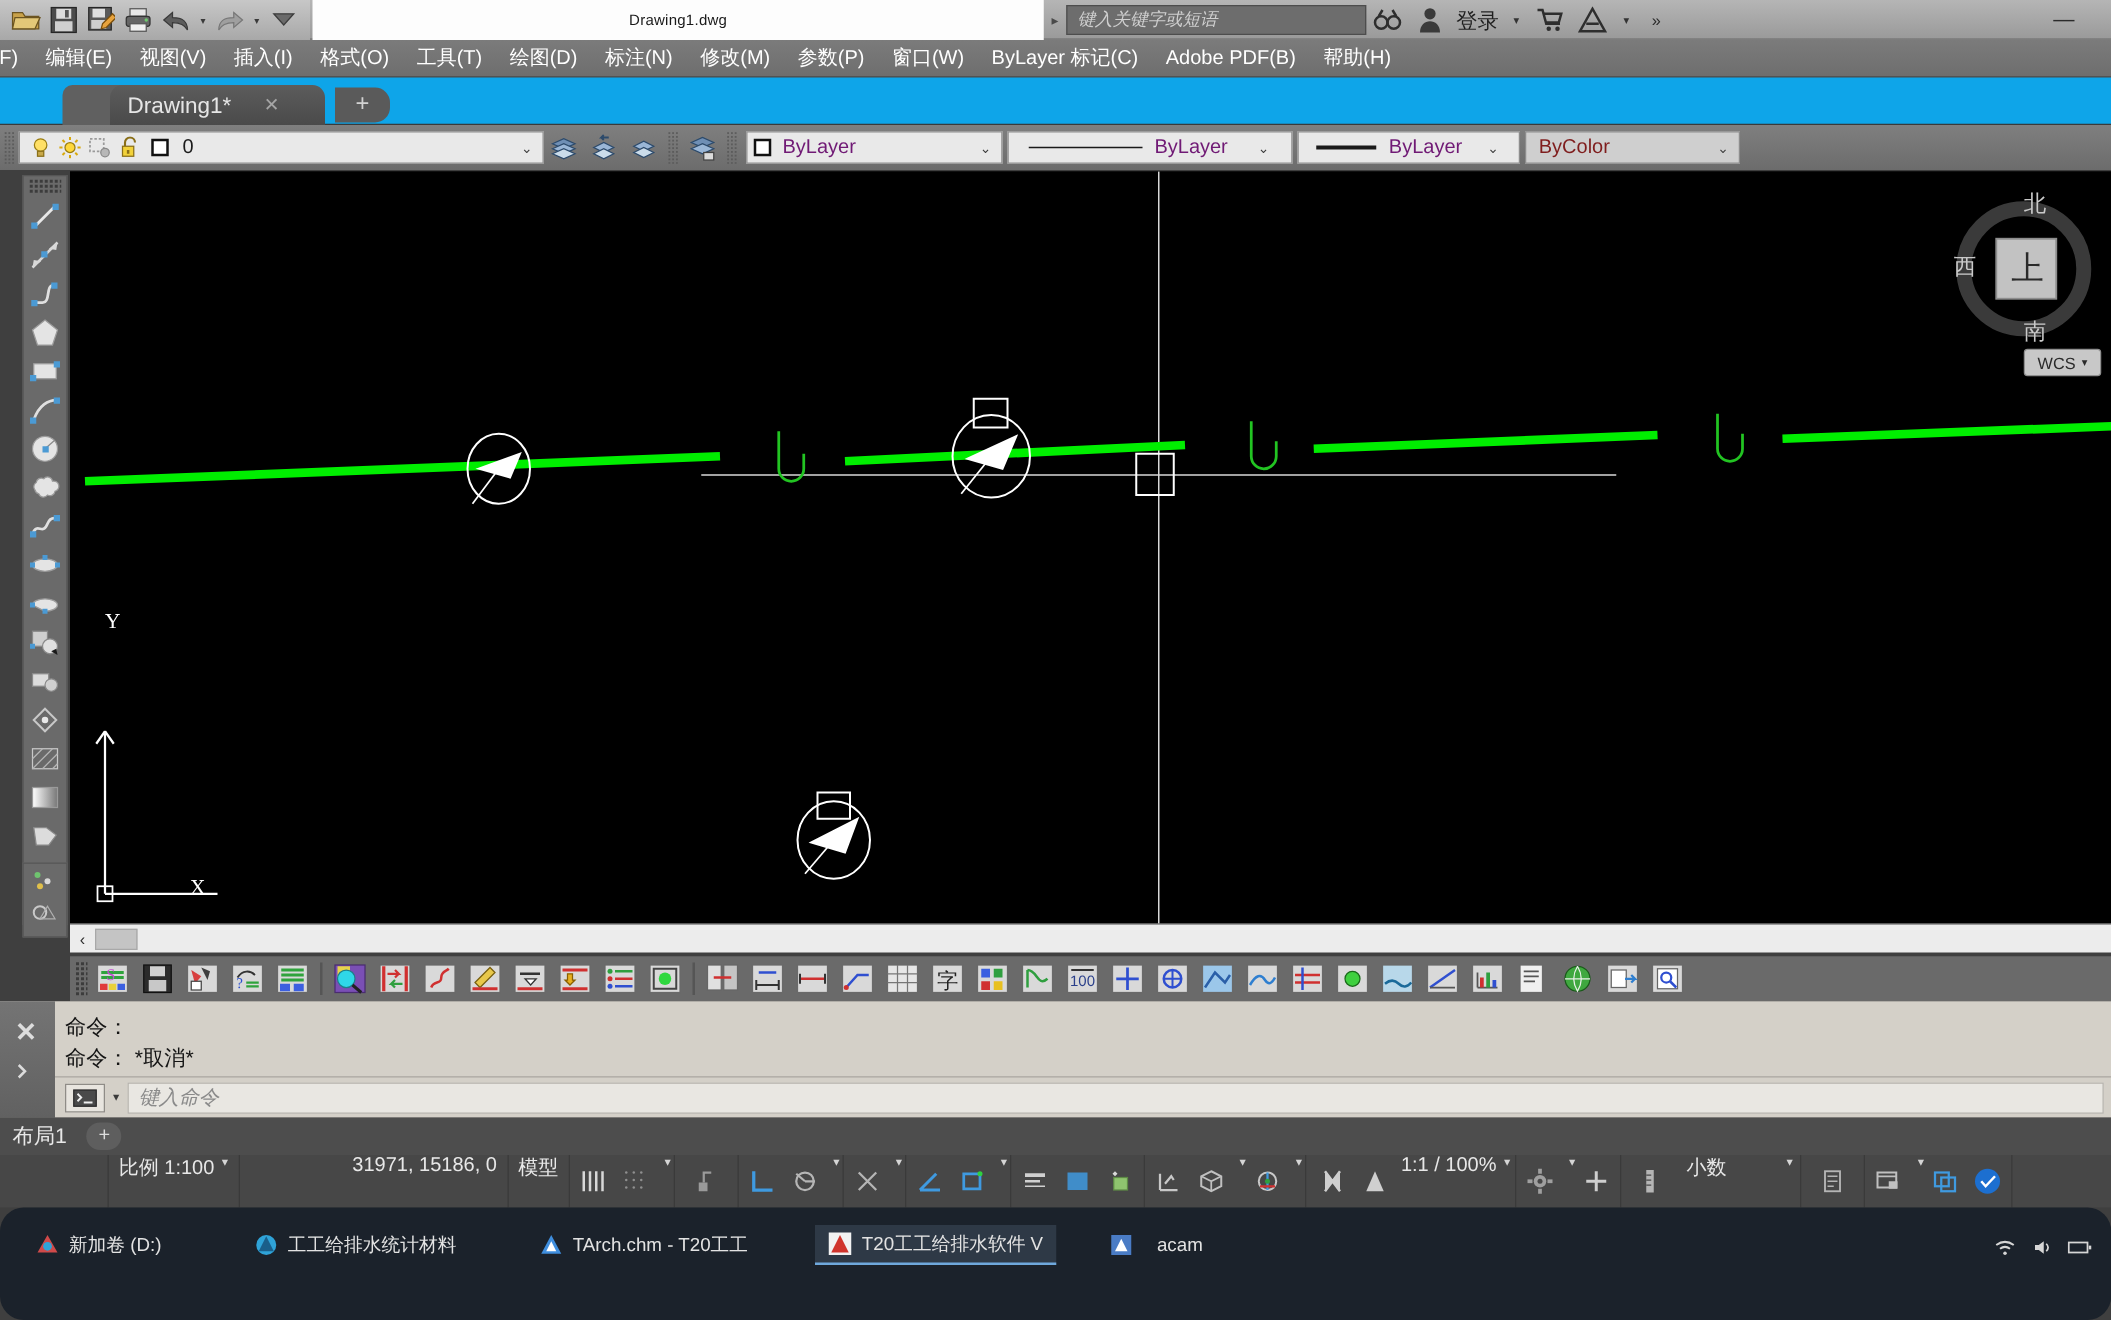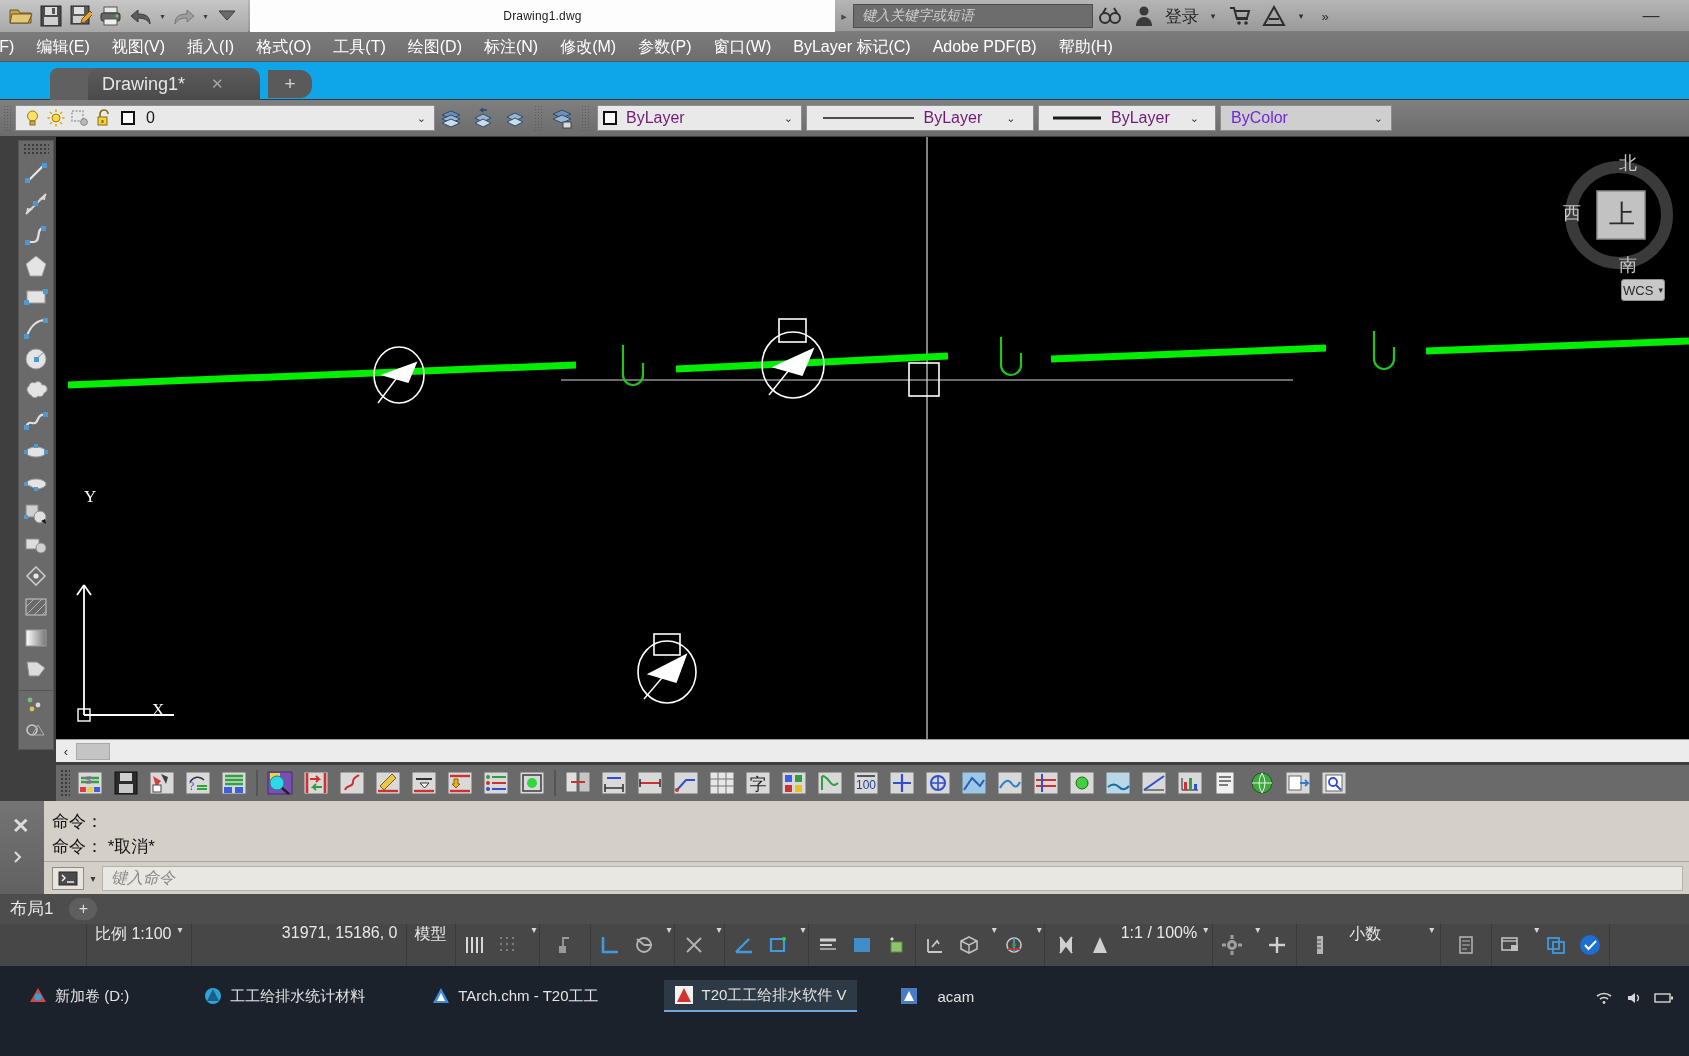--- a/index.html
+++ b/index.html
@@ -64,39 +64,39 @@
   .layer-combo { width:420px; height:26px; background:#e9e9e9; border:1px solid #8d8d8d;
      display:flex; align-items:center; padding:0 4px; }
   .layer-ico { width:24px; height:22px; display:flex; align-items:center; justify-content:center; }
   .layer-name { font-size:16px; color:#1a1a1a; margin-left:6px; flex:1; }
   .cb-caret { font-size:11px; color:#3a3a3a; padding-right:4px; }
   .bar-ico { width:32px; height:30px; display:flex; align-items:center; justify-content:center; }
   .combo { height:26px; background:#e9e9e9; border:1px solid #8d8d8d;
      display:flex; align-items:center; padding:0 4px; margin-left:4px; }
   .combo .txt { font-size:16px; color:#701a75; }
   .combo.dis { background:#cfcfcf; }
-  .combo.dis .txt { color:#6d28d9; }
+  .combo.dis .txt { color:#7f1d1d; }
 
   
   .left-tools { position:absolute; left:18px; top:140px; width:36px; height:600px;
      background:#6a6a6a; border:1px solid #565656; }
   .lt-grip { height:12px; margin:2px 4px;
      background-image:radial-gradient(#3c3c3c 40%, transparent 41%); background-size:4px 4px; }
   .lt-ico { width:34px; height:31px; display:flex; align-items:center; justify-content:center; }
   .left-tools2 { position:absolute; left:18px; top:690px; width:36px; height:60px;
      background:#6a6a6a; border:1px solid #565656; }
 
   
   .canvas { position:absolute; left:56px; top:137px; width:1633px; height:602px;
      background:#000; overflow:hidden; }
   .canvas svg { position:absolute; left:0; top:0; }
 
   
   .vc-wrap { position:absolute; right:8px; top:8px; width:120px; height:160px; }
-  .wcs-box { position:absolute; right:24px; top:142px; width:44px; height:22px;
+  .wcs-box { position:absolute; right:8px; top:142px; width:62px; height:22px;
      background:#c8c8c8; border:1px solid #8f8f8f; border-radius:3px;
      display:flex; align-items:center; justify-content:center; font-size:13px; color:#2a2a2a; }
 
   
   .hscroll { position:absolute; left:56px; top:739px; width:1633px; height:23px;
      background:#ececec; border-top:1px solid #9c9c9c; display:flex; align-items:center; }
   .hs-left { width:20px; text-align:center; font-size:13px; color:#2f2f2f; }
   .hs-thumb { width:34px; height:17px; background:#c4c4c4; border:1px solid #a8a8a8; }
 
   
@@ -137,21 +137,21 @@
      background:#474747; display:flex; align-items:center; }
   .sb-cell { height:42px; display:flex; align-items:flex-start; padding:0 8px;
      border-right:1px solid #3a3a3a; }
   .sb-txt { font-size:16px; color:#e8e8e8; white-space:nowrap; }
   .sb-caret { font-size:10px; color:#d5d5d5; padding-left:6px; }
   .sb-ico { width:34px; height:42px; display:flex; align-items:center; justify-content:center; }
   .sb-first { border-left:1px solid #3a3a3a; margin-left:86px; }
 
   
   .taskbar { position:absolute; left:0; top:966px; width:1689px; height:90px;
-     background:#1b222b; display:flex; align-items:flex-start; padding-top:14px; }
+     background:#1b222b; display:flex; align-items:flex-start; padding-top:14px;border-radius:19px; }
   .tb-item { display:flex; align-items:center; height:32px; padding:0 10px; margin-right:6px; }
   .tb-item.active { background:#2e3946; border-bottom:2px solid #6fa8dc; }
   .tb-lbl { font-size:15px; color:#e3e3e3; margin-left:7px; white-space:nowrap; }
   .tb-sq { width:20px; height:20px; }
   .sys-tray { position:absolute; right:10px; top:20px; display:flex; align-items:center; }
   .tray-ico { width:30px; height:24px; display:flex; align-items:center; justify-content:center;
      color:#d6d6d6; font-size:14px; }
 </style>
 </head>
 <body>
@@ -1121,21 +1121,21 @@
     </div>
     <div class="tb-item" style="margin-left:40px;">
       <span class="tb-sq">
         <svg width="20" height="20" viewBox="0 0 20 20">
           <path d="M10 2 L18 17 H2 z" fill="#3f8ede"></path>
           <path d="M10 7 L14 15 H6 z" fill="#ffffff"></path>
         </svg>
       </span>
       <span class="tb-lbl">TArch.chm - T20工工</span>
     </div>
-    <div class="tb-item active" style="margin-left:50px;">
+    <div class="tb-item active" style="margin-left:38px;">
       <span class="tb-sq">
         <svg width="20" height="20" viewBox="0 0 20 20">
           <rect x="1" y="1" width="18" height="18" fill="#f2f2f2"></rect>
           <path d="M10 3 L17 17 H3 z" fill="#d0342c"></path>
         </svg>
       </span>
       <span class="tb-lbl">T20工工给排水软件 V</span>
     </div>
     <div class="tb-item" style="margin-left:26px;gap:12px;">
       <span class="tb-sq">

